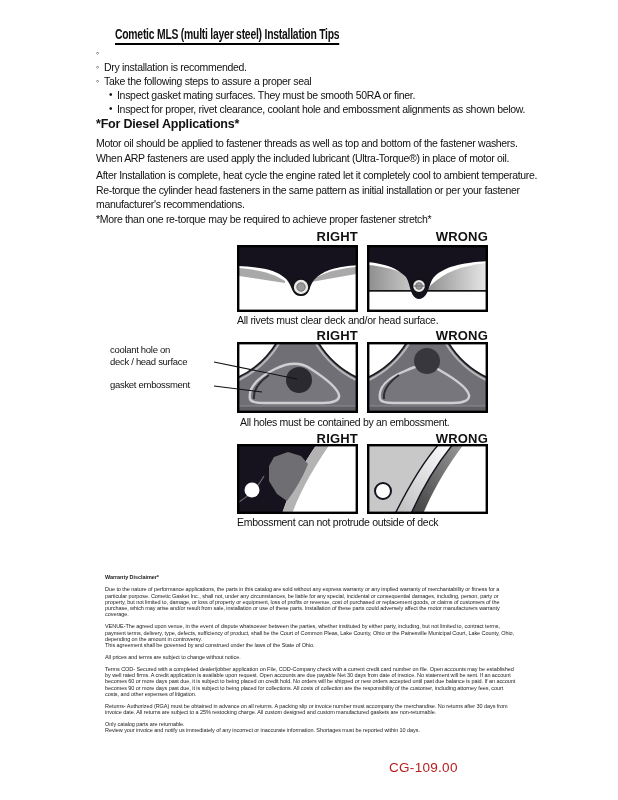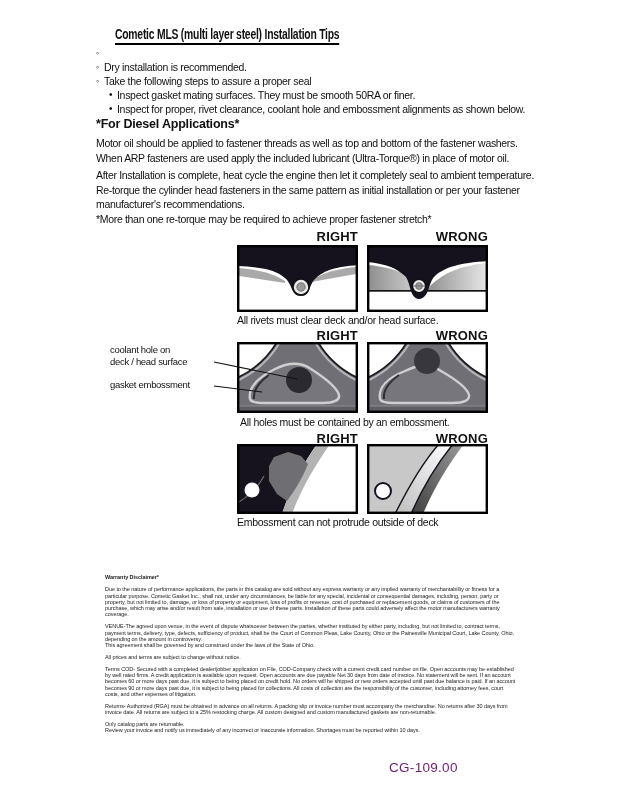--- a/index.html
+++ b/index.html
@@ -18,21 +18,21 @@
   .body-p{left:96px;width:450px;font-size:10.5px;letter-spacing:-0.32px;line-height:14.5px;}
   .p1{top:136px;} .p2{top:168px;} .p3{top:212px;}
   .rw-label{top:0;width:121px;text-align:right;font-size:13px;font-weight:700;letter-spacing:0.2px;}
   .caption{font-size:10.5px;letter-spacing:-0.3px;line-height:13px;}
   .panel{display:block;}
   .d2-lbl{font-size:9.5px;letter-spacing:-0.3px;line-height:11.5px;text-align:left;width:102px;}
   .legal{left:105px;top:574px;width:412px;font-size:5.5px;letter-spacing:-0.06px;line-height:6.3px;color:#1c1c1c;}
   .legal p{margin:0 0 5.5px 0;}
   .legal p.tight{margin:0;}
   .legal .lg-h{font-weight:700;margin:0 0 6px 0;}
-  .docnum{left:389px;top:760px;font-size:13.5px;letter-spacing:0.3px;color:#701a75;text-align:right;}
+  .docnum{left:389px;top:760px;font-size:13.5px;letter-spacing:0.3px;color:#b91c1c;text-align:right;}
   svg{display:block;}
 </style>
 </head>
 <body>
 
 <div class="page">
 
   <div class="abs doc-title">Cometic MLS (multi layer steel) Installation Tips</div>
 
   <div class="abs bullets">
@@ -52,21 +52,21 @@
       <span>Inspect gasket mating surfaces.  They must be smooth 50RA or finer.</span>
     </div>
     <div class="b-row b-sub">
       <span class="b-sm">•</span>
       <span>Inspect for proper, rivet clearance, coolant hole and embossment alignments as shown below.</span>
     </div>
   </div>
 
   <div class="abs diesel-h">*For Diesel Applications*</div>
   <div class="abs body-p p1">Motor oil should be applied to fastener threads as well as top and bottom of the fastener washers. When ARP fasteners are used apply the included lubricant (Ultra-Torque®) in place of motor oil.</div>
-  <div class="abs body-p p2">After Installation is complete, heat cycle the engine then let it completely seal to ambient temperature. Re-torque the cylinder head fasteners in the same pattern as initial installation or per your fastener manufacturer's recommendations.</div>
+  <div class="abs body-p p2">After Installation is complete, heat cycle the engine rated let it completely cool to ambient temperature. Re-torque the cylinder head fasteners in the same pattern as initial installation or per your fastener manufacturer's recommendations.</div>
   <div class="abs body-p p3">*More than one re-torque may be required to achieve proper fastener stretch*</div>
 
   <div class="abs rw-label" style="left:237px;top:229px">RIGHT</div>
   <div class="abs rw-label" style="left:367px;top:229px">WRONG</div>
 
   <svg class="abs panel" style="left:237px;top:245px" width="121" height="67" viewBox="0 0 121 67">
     <rect width="121" height="67" fill="#ffffff"></rect>
     <path d="M2,23 C22,25 36,28 48,36 L48,38 L2,31 Z" fill="#a9a9a9"></path>
     <path d="M119,22 C100,24 88,27 74,35 L74,37 L119,29 Z" fill="#a9a9a9"></path>
     <path d="M0,0 H121 V20 C98,22 88,25 79,33 C71,40 74,51 64,51 C54,51 56,40 48,33 C39,25 26,22 0,21 Z" fill="#16121d"></path>

